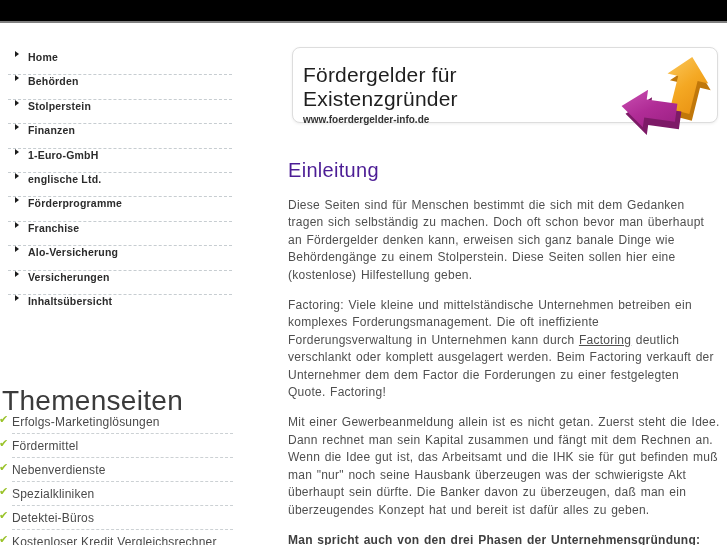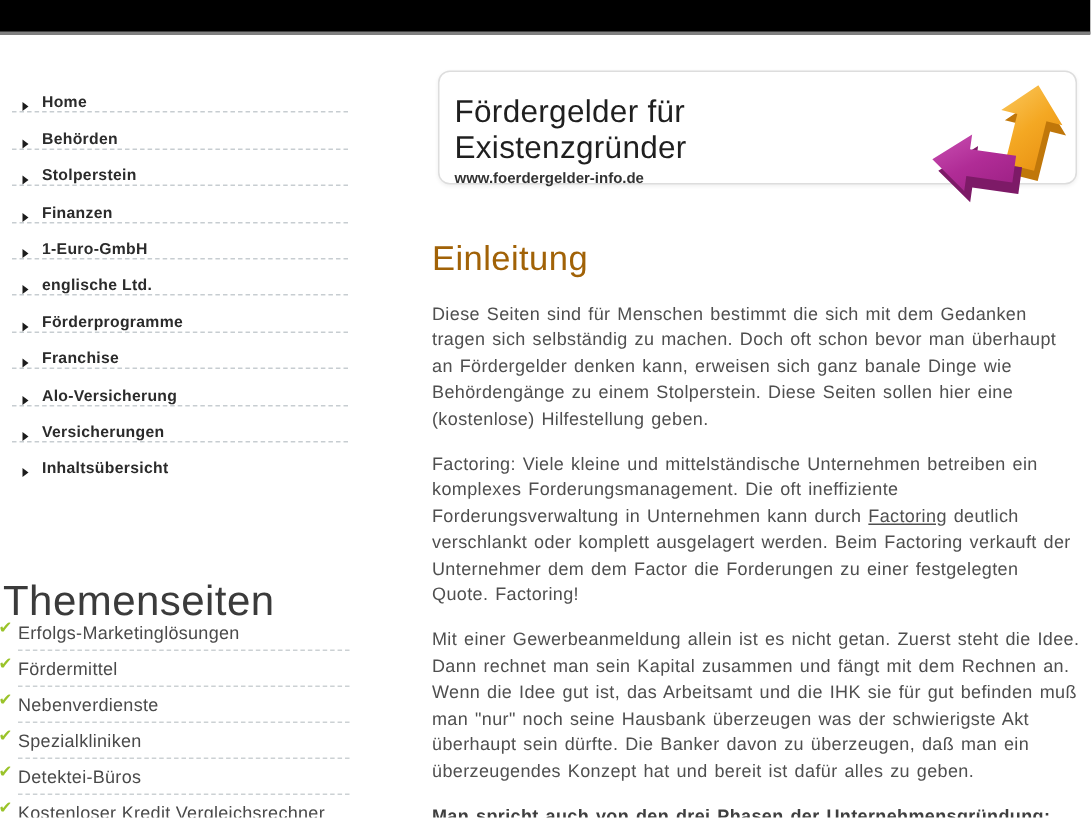--- a/index.html
+++ b/index.html
@@ -11,21 +11,21 @@
   
   .topbar{
     position:absolute;left:0;top:0;width:727px;height:21px;
     background:#000;border-bottom:2px solid #7f7f7f;
   }
   
   .sidebar{position:absolute;left:0;top:23px;width:240px;}
   ul{list-style:none;margin:0;padding:0;}
   .nav{position:absolute;left:8px;top:28px;width:224px;}
   .nav-item{
-    height:23.4px;display:flex;align-items:flex-end;
+    height:23.4px;display:flex;align-items:flex-start;
     border-bottom:1px dashed #c7cdd1;padding-left:7px;cursor:pointer;
   }
   .nav-item:last-child{border-bottom:none;}
   .tri{
     width:0;height:0;margin-right:9px;
     border-left:4px solid #1c1c1c;
     border-top:3.5px solid transparent;
     border-bottom:3.5px solid transparent;
   }
   .nav-label{
@@ -53,21 +53,21 @@
     box-shadow:0 1px 3px rgba(0,0,0,.07);
   }
   .masthead-text{
     position:absolute;left:10px;right:112px;top:15px;text-align:left;
   }
   .site-title{font-size:21px;color:#1f1f1f;letter-spacing:.2px;}
   .site-url{font-size:10px;font-weight:bold;color:#333;margin-top:3px;}
   .logo{position:absolute;right:-6px;top:6px;width:104px;height:92px;z-index:2;}
   .logo svg{display:block;}
   h1.page-h{
-    margin:36px 0 0 0;font-size:23px;font-weight:400;color:#a16207;
+    margin:36px 0 0 0;font-size:20px;font-weight:400;color:#4c1d95;
     letter-spacing:.3px;
   }
   .copy{margin-top:15px;}
   .copy p{
     margin:0 0 13px 0;font-size:12px;line-height:17.4px;color:#4f4f4f;
     letter-spacing:.25px;word-spacing:1px;
   }
   .copy p.b{font-weight:bold;color:#3f3f3f;margin-bottom:11px;}
   .inline-link{color:#4f4f4f;text-decoration:underline;cursor:pointer;}
 </style>

